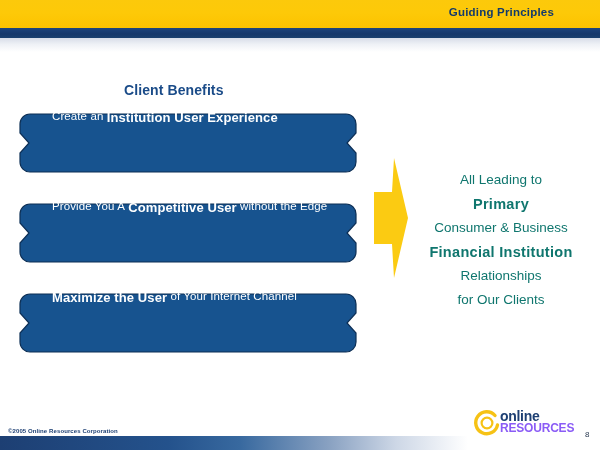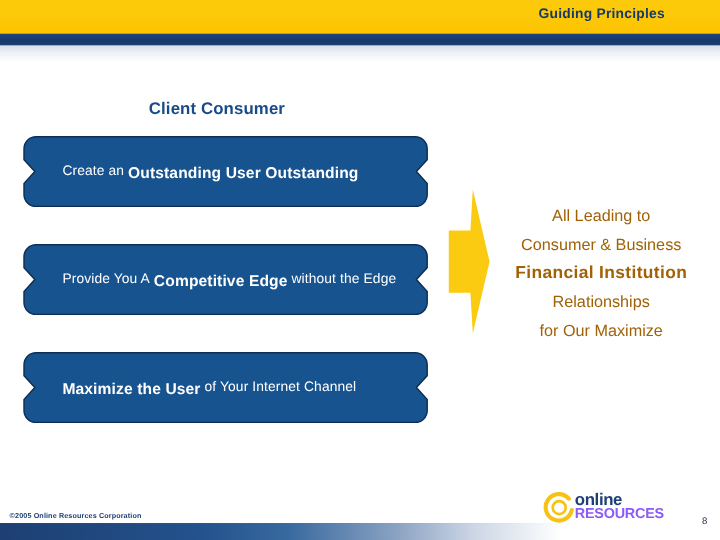--- a/index.html
+++ b/index.html
@@ -76,21 +76,21 @@
     left: 0; top: 0;
     width: 340px; height: 66px;
     display: block;
   }
   .ribbon-label {
     position: absolute;
     left: 34px;
     top: 0;
     height: 66px;
     display: flex;
-    align-items: center;
+    align-items: flex-start;
     font-size: 11.5px;
     color: #ffffff;
     white-space: nowrap;
     letter-spacing: 0.1px;
   }
   .ribbon-label .lite { font-weight: normal; }
   .ribbon-label .bold { font-weight: bold; font-size: 13px; }
 
   
   .arrow {
@@ -99,21 +99,21 @@
     width: 38px; height: 120px;
   }
   .arrow svg { display: block; width: 38px; height: 120px; }
 
   
   .outcome {
     position: absolute;
     left: 408px; top: 168px;
     width: 186px;
     text-align: center;
-    color: #a16207;
+    color: #0f766e;
   }
   .outcome .line {
     font-size: 13.5px;
     line-height: 24px;
     white-space: nowrap;
   }
   .outcome .line.strong {
     font-weight: bold;
     font-size: 14.5px;
     letter-spacing: 0.3px;
@@ -140,21 +140,21 @@
   .footer-bar-top {
     position: absolute;
     left: 0; top: 436px;
     width: 600px; height: 2px;
     background: linear-gradient(90deg, #142f59 0%, #2b5a93 45%, #ffffff 80%);
   }
 
   
   .logo {
     position: absolute;
-    left: 451px; top: 406px;
+    left: 472px; top: 406px;
     width: 106px; height: 34px;
   }
   .logo-mark {
     position: absolute;
     left: 0; top: 2px;
     width: 30px; height: 30px;
   }
   .logo-mark svg { display: block; width: 30px; height: 30px; }
   .logo-word {
     position: absolute;
@@ -184,61 +184,62 @@
 </head>
 <body>
 
 <div id="slide">
 
   <div class="hdr-yellow"></div>
   <div class="hdr-blue"></div>
   <div class="hdr-fade"></div>
   <div class="hdr-title">Guiding Principles</div>
 
-  <div class="section-title">Client Consumer</div>
+  <div class="section-title">Client Benefits</div>
 
   <div class="ribbon ribbon-1">
     <svg viewBox="0 0 340 66" xmlns="http://www.w3.org/2000/svg">
       <path d="M12,4 H328 a10,10 0 0 1 10,10 V23 l-9,10 l9,10 V52 a10,10 0 0 1 -10,10 H12 a10,10 0 0 1 -10,-10 V43 l9,-10 l-9,-10 V14 a10,10 0 0 1 10,-10 Z" fill="#17538f" stroke="#0d2f55" stroke-width="1.2"></path>
     </svg>
     <div class="ribbon-label">
-      <span class="lite">Create an</span>&nbsp;<span class="bold">Outstanding User Outstanding</span><span class="lite"></span>
+      <span class="lite">Create an</span>&nbsp;<span class="bold">Institution User Experience</span><span class="lite"></span>
     </div>
   </div>
 
   <div class="ribbon ribbon-2">
     <svg viewBox="0 0 340 66" xmlns="http://www.w3.org/2000/svg">
       <path d="M12,4 H328 a10,10 0 0 1 10,10 V23 l-9,10 l9,10 V52 a10,10 0 0 1 -10,10 H12 a10,10 0 0 1 -10,-10 V43 l9,-10 l-9,-10 V14 a10,10 0 0 1 10,-10 Z" fill="#17538f" stroke="#0d2f55" stroke-width="1.2"></path>
     </svg>
     <div class="ribbon-label">
-      <span class="lite">Provide You A</span>&nbsp;<span class="bold">Competitive Edge</span>&nbsp;<span class="lite">without the Edge</span>
+      <span class="lite">Provide You A</span>&nbsp;<span class="bold">Competitive User</span>&nbsp;<span class="lite">without the Edge</span>
     </div>
   </div>
 
   <div class="ribbon ribbon-3">
     <svg viewBox="0 0 340 66" xmlns="http://www.w3.org/2000/svg">
       <path d="M12,4 H328 a10,10 0 0 1 10,10 V23 l-9,10 l9,10 V52 a10,10 0 0 1 -10,10 H12 a10,10 0 0 1 -10,-10 V43 l9,-10 l-9,-10 V14 a10,10 0 0 1 10,-10 Z" fill="#17538f" stroke="#0d2f55" stroke-width="1.2"></path>
     </svg>
     <div class="ribbon-label">
       <span class="bold">Maximize the User</span>&nbsp;<span class="lite">of Your Internet Channel</span>
     </div>
   </div>
 
   <div class="arrow">
     <svg viewBox="0 0 38 120" xmlns="http://www.w3.org/2000/svg">
       <path d="M2,34 H20 L22,0 L36,60 L22,120 L20,86 H2 Z" fill="#fbcb12"></path>
     </svg>
   </div>
 
   <div class="outcome">
     <div class="line">All Leading to</div>
+    <div class="line strong">Primary</div>
     <div class="line">Consumer &amp; Business</div>
     <div class="line strong">Financial Institution</div>
     <div class="line">Relationships</div>
-    <div class="line">for Our Maximize</div>
+    <div class="line">for Our Clients</div>
   </div>
 
   <div class="footer-copy">©2005  Online Resources Corporation</div>
   <div class="footer-bar-top"></div>
   <div class="footer-bar"></div>
 
   <div class="logo">
     <div class="logo-mark">
       <svg viewBox="0 0 30 30" xmlns="http://www.w3.org/2000/svg">
         <path d="M23,7.5 A11,11 0 1 0 25.5,17" fill="none" stroke="#f6c215" stroke-width="3.4" stroke-linecap="round"></path>

